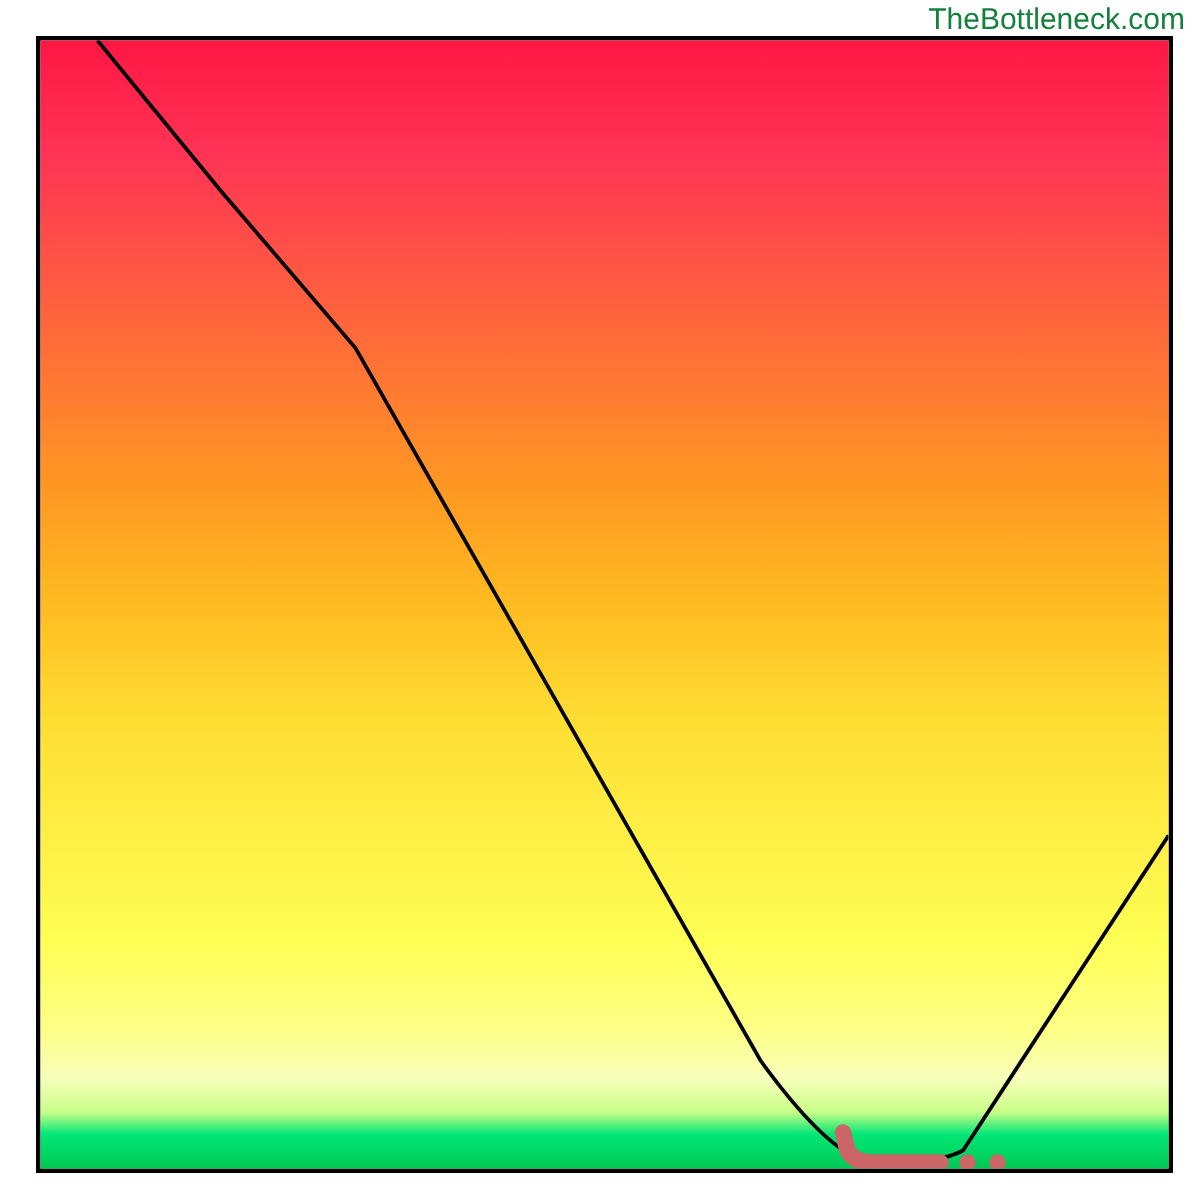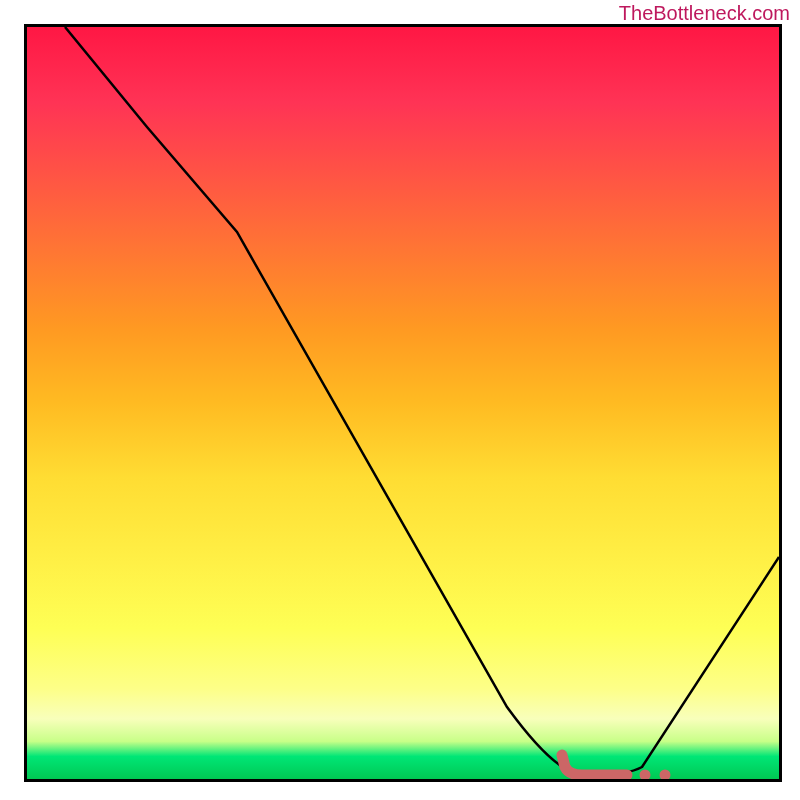--- a/index.html
+++ b/index.html
@@ -9,21 +9,21 @@
     height: 800px;
     background: #ffffff;
     font-family: Arial, sans-serif;
     position: relative;
   }
   .watermark {
     position: absolute;
     top: 2px;
     right: 10px;
     font-size: 20px;
-    color: #be185d;
+    color: #15803d;
     font-weight: normal;
     z-index: 10;
   }
   .chart-container {
     position: absolute;
     top: 24px;
     left: 24px;
     width: 752px;
     height: 752px;
     border: 3px solid #000000;

